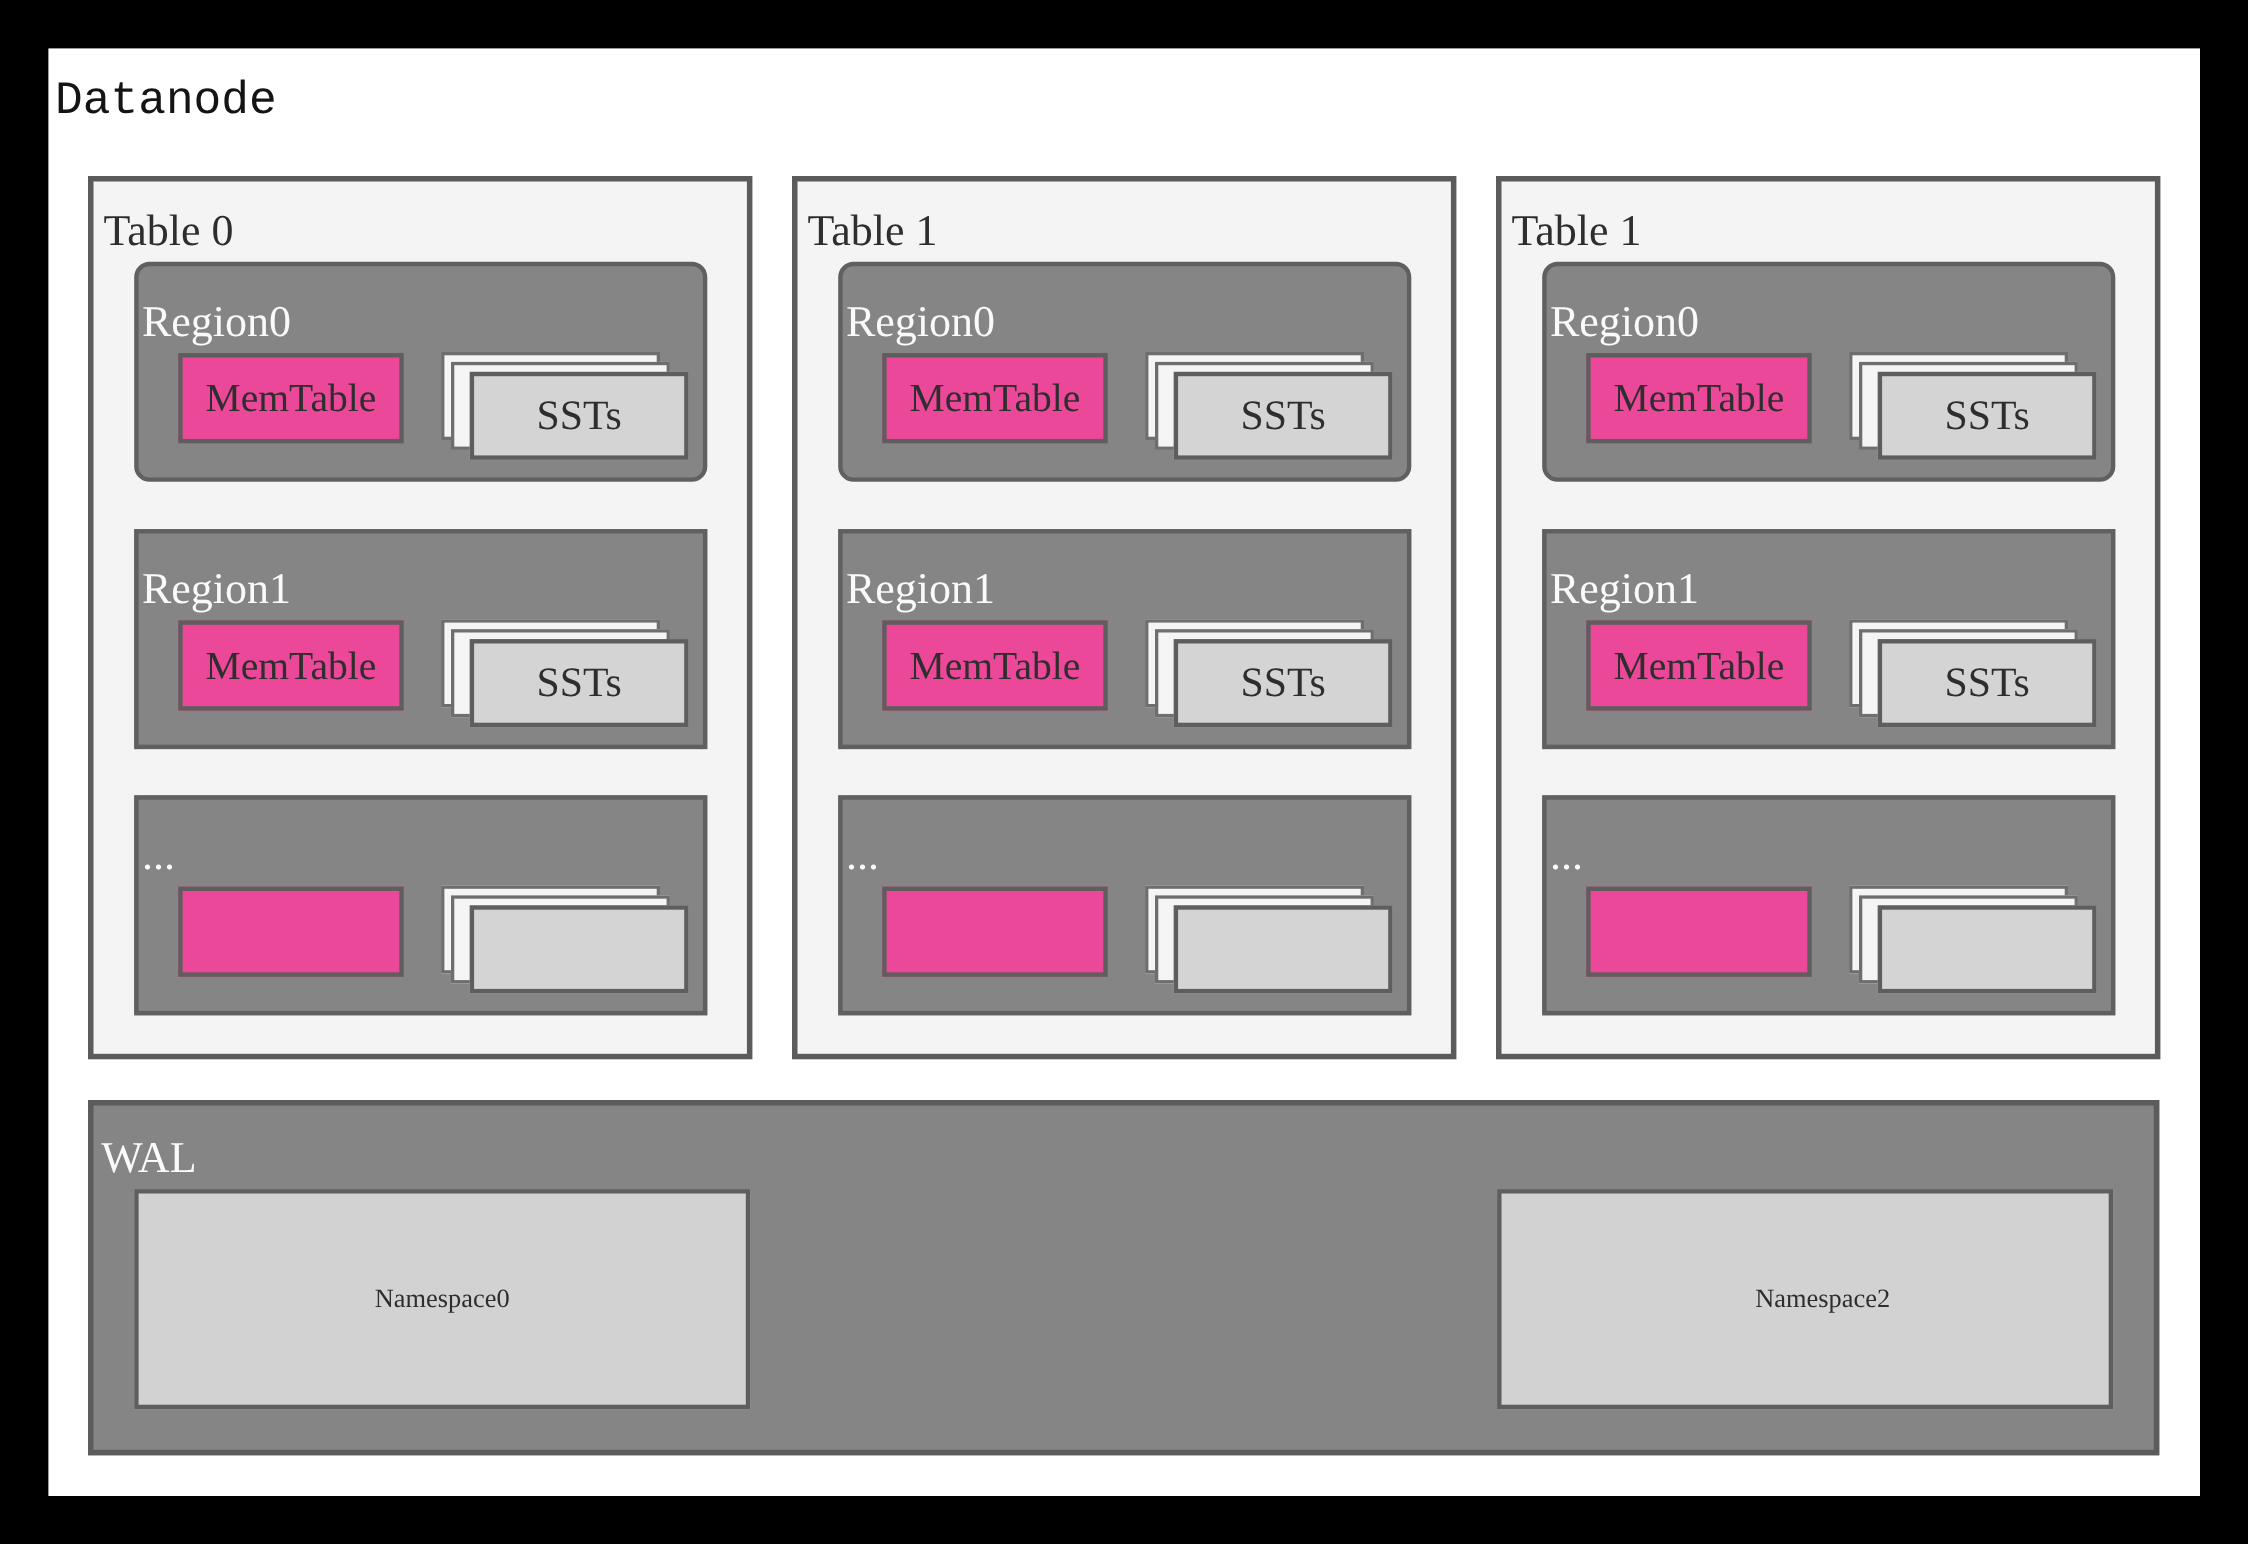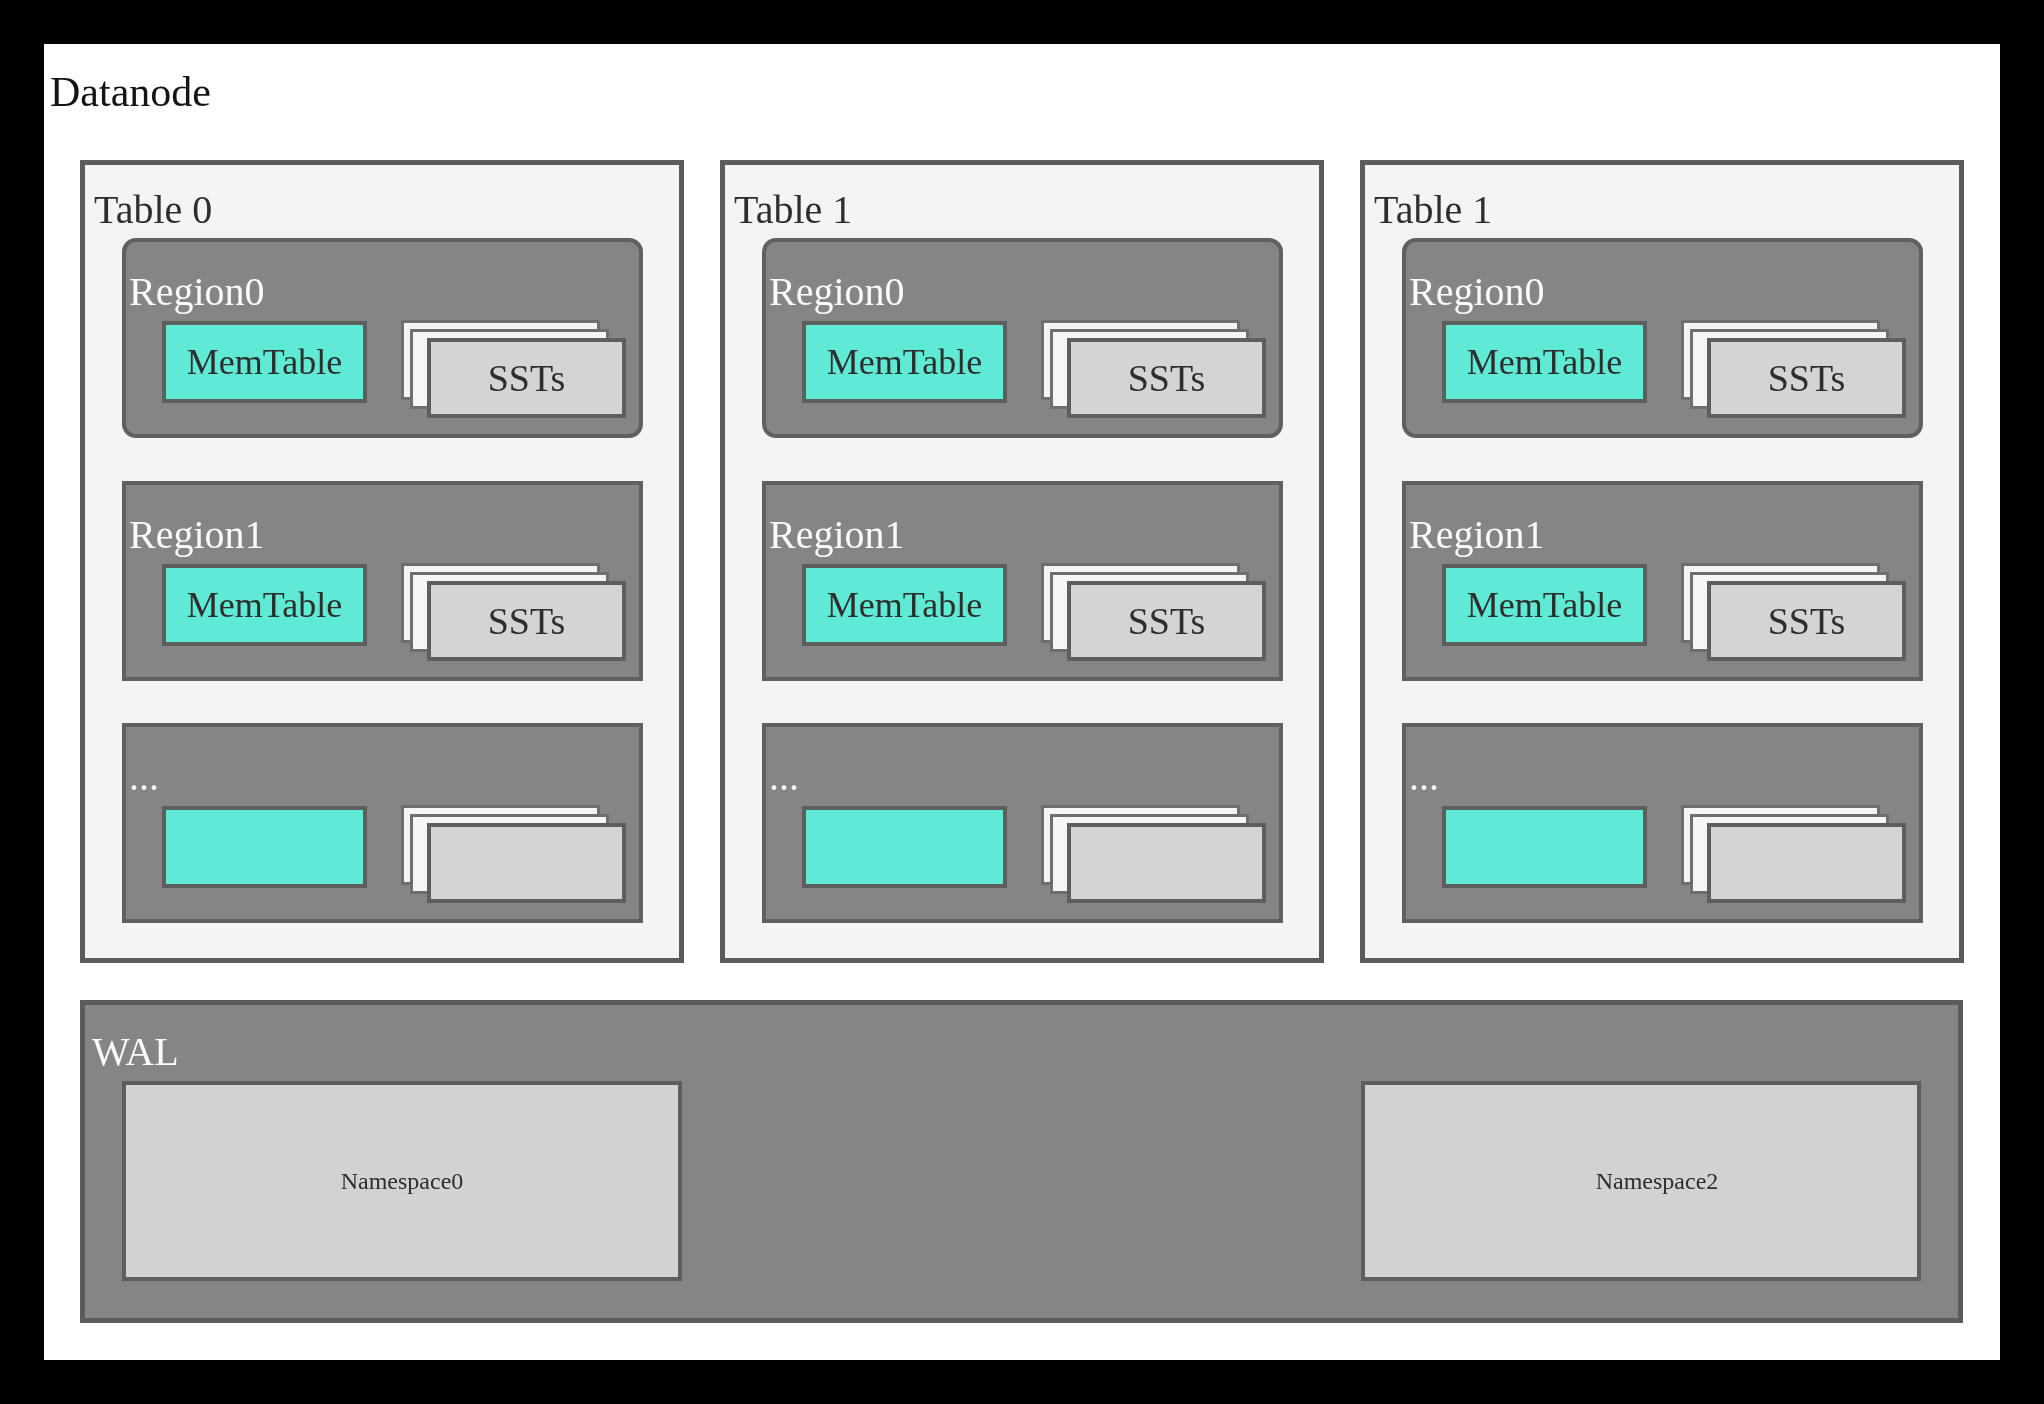--- a/index.html
+++ b/index.html
@@ -9,21 +9,21 @@
     position: relative;
     font-family: "Liberation Serif", "DejaVu Serif", serif;
   }
   .panel {
     position: absolute; left: 44px; top: 44px;
     width: 1956px; height: 1316px;
     background: #ffffff;
   }
   .diagram-title {
     position: absolute; top: 24px; left: 6px;
-    font-size: 42px; color: #141414; white-space: nowrap;
+    font-size: 42px; color: #141414; white-space: nowrap; font-family: Liberation Mono, monospace;
   }
   .table-card {
     position: absolute; top: 116px;
     width: 604px; height: 803px;
     background: #f4f4f4; border: 5px solid #5b5b5b;
   }
   .t0 { left: 36px; } .t1 { left: 676px; } .t2 { left: 1316px; }
   .table-title {
     position: absolute; top: 21px; left: 9px;
     font-size: 40px; color: #2e2e2e; white-space: nowrap;
@@ -34,21 +34,21 @@
     background: #858585; border: 4px solid #606060;
   }
   .r0 { top: 73px; border-radius: 14px; } .r1 { top: 316px; } .r2 { top: 558px; }
   .region-label {
     position: absolute; top: 26px; left: 3px;
     font-size: 40px; color: #fafafa; white-space: nowrap;
   }
   .memtable-box {
     position: absolute; left: 36px; top: 79px;
     width: 205px; height: 82px;
-    background: #5eead4; border: 4px solid #5e5e5e;
+    background: #ec4899; border: 4px solid #5e5e5e;
     display: flex; align-items: center; justify-content: center;
     font-size: 36px; color: #2e2e2e; text-align: right;
   }
   .ssts-stack {
     position: absolute; left: 275px; top: 78px;
     width: 217px; height: 98px;
   }
   .sheet {
     position: absolute; width: 199px; height: 80px;
     background: #f5f5f5; border: 3px solid #6e6e6e;

